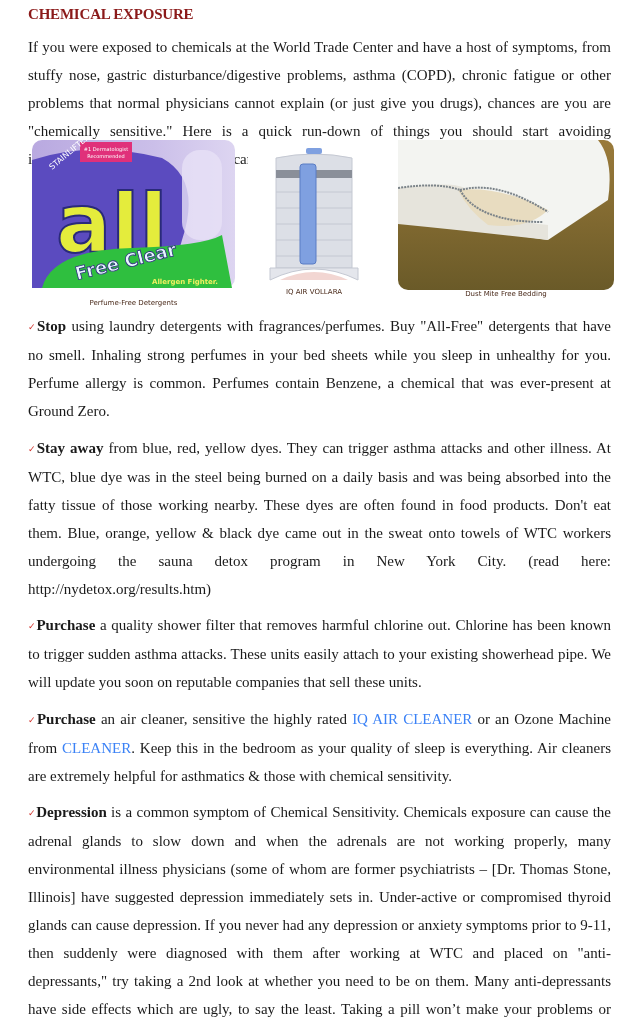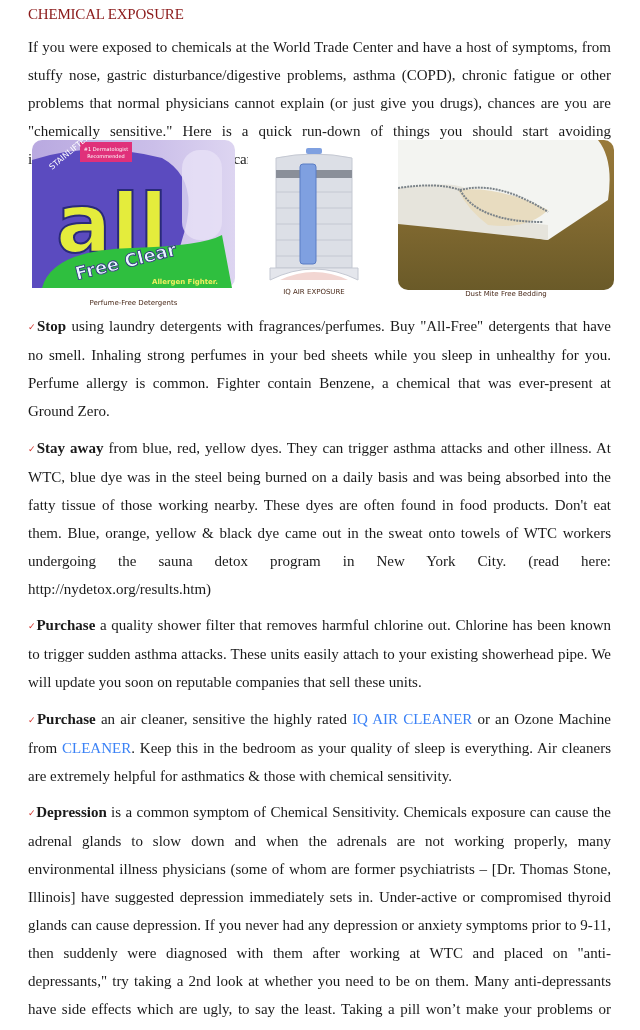--- a/index.html
+++ b/index.html
@@ -1,19 +1,19 @@
 <!DOCTYPE html>
 <html><head>
 <meta charset="utf-8">
 <style>
   html, body { margin: 0; padding: 0; background: #ffffff; }
   body { width: 640px; height: 1030px; overflow: hidden; position: relative;
          font-family: "Liberation Serif", "DejaVu Serif", serif; color: #1a1a1a; }
   .page { position: absolute; left: 28px; top: 0; width: 583px; }
-  .title { position: absolute; left: 0; top: 6px; font-weight: normal; font-size: 15px; color: #8b1a1a; letter-spacing: -0.2px; }
+  .title { position: absolute; left: 0; top: 6px; font-weight: bold; font-size: 15px; color: #8b1a1a; letter-spacing: -0.2px; }
   .para { font-size: 15px; line-height: 28px; text-align: justify; margin: 0; }
   .intro { position: absolute; left: 0; top: 33px; width: 583px; }
   .img-row { position: absolute; left: 0; top: 140px; width: 583px; height: 165px; }
   .fig { position: absolute; top: 0; text-align: center; }
   .fig .cap { font-family: "DejaVu Sans", sans-serif; font-size: 7px; color: #4a2a1a; margin-top: 7px; }
   .fig1 { left: 4px; width: 203px; }
   .fig2 { left: 220px; width: 132px; }
   .fig3 { left: 366px; width: 224px; }
   .bullets { position: absolute; left: 0; top: 312px; width: 583px; }
   .bullet { margin: 0 0 8.5px 0; }
@@ -63,21 +63,21 @@
             <line x1="28" y1="68" x2="104" y2="68"></line>
           <line x1="28" y1="84" x2="104" y2="84"></line>
             <line x1="28" y1="100" x2="104" y2="100"></line>
           <line x1="28" y1="116" x2="104" y2="116"></line>
         </g>
         <rect x="52" y="24" width="16" height="100" rx="3" fill="#7fa0e0" stroke="#5a7cc4"></rect>
         <rect x="58" y="8" width="16" height="6" rx="2" fill="#7fa0e0"></rect>
         <path d="M22 128 L110 128 L110 140 Q66 118 22 140 Z" fill="#e4e6ec" stroke="#c4c8d2"></path>
         <path d="M32 140 Q66 124 100 140 Z" fill="#f2d6d2"></path>
       </svg>
-      <div class="cap" style="margin-top:-4px">IQ AIR EXPOSURE</div>
+      <div class="cap" style="margin-top:-4px">IQ AIR VOLLARA</div>
     </div>
 
     <div class="fig fig3">
       <svg width="216" height="150" viewBox="0 0 216 150">
         <defs>
           <linearGradient id="bg3" x1="0" y1="0" x2="0" y2="1">
             <stop offset="0" stop-color="#9a7a3a"></stop>
               <stop offset="1" stop-color="#6a5a28"></stop>
           </linearGradient>
         </defs>
@@ -87,21 +87,21 @@
         <path d="M60 50 Q100 45 150 70 Q130 90 90 85 Q70 70 60 50 Z" fill="#e8dcc0"></path>
         <path d="M0 48 Q40 42 62 50 Q80 82 145 82" fill="none" stroke="#7a8288" stroke-width="2" stroke-dasharray="2 1"></path>
         <path d="M62 50 Q100 40 150 72" fill="none" stroke="#7a8288" stroke-width="2" stroke-dasharray="2 1"></path>
       </svg>
       <div class="cap" style="margin-top:-4px">Dust Mite Free Bedding</div>
     </div>
   </div>
 
   <div class="bullets">
     <p class="para bullet">
-      <span class="check">✓</span><span class="lead">Stop</span><span> using laundry detergents with fragrances/perfumes. Buy "All-Free" detergents that have no smell. Inhaling strong perfumes in your bed sheets while you sleep in unhealthy for you. Perfume allergy is common. Fighter contain Benzene, a chemical that was ever-present at Ground Zero.</span>
+      <span class="check">✓</span><span class="lead">Stop</span><span> using laundry detergents with fragrances/perfumes. Buy "All-Free" detergents that have no smell. Inhaling strong perfumes in your bed sheets while you sleep in unhealthy for you. Perfume allergy is common. Perfumes contain Benzene, a chemical that was ever-present at Ground Zero.</span>
     </p>
     <p class="para bullet">
       <span class="check">✓</span><span class="lead">Stay away</span><span> from blue, red, yellow dyes. They can trigger asthma attacks and other illness. At WTC, blue dye was in the steel being burned on a daily basis and was being absorbed into the fatty tissue of those working nearby. These dyes are often found in food products. Don't eat them. Blue, orange, yellow &amp; black dye came out in the sweat onto towels of WTC workers undergoing the sauna detox program in New York City. (read here: http://nydetox.org/results.htm)</span>
     </p>
     <p class="para bullet">
       <span class="check">✓</span><span class="lead">Purchase</span><span> a quality shower filter that removes harmful chlorine out. Chlorine has been known to trigger sudden asthma attacks. These units easily attach to your existing showerhead pipe. We will update you soon on reputable companies that sell these units.</span>
     </p>
     <p class="para bullet">
       <span class="check">✓</span><span class="lead">Purchase</span><span> an air cleaner, sensitive the highly rated  </span><a class="link">IQ AIR CLEANER</a><span> or an Ozone Machine from </span><a class="link">CLEANER</a><span>. Keep this in the bedroom as your quality of sleep is everything. Air cleaners are extremely helpful for asthmatics &amp; those with chemical sensitivity.</span>
     </p>

